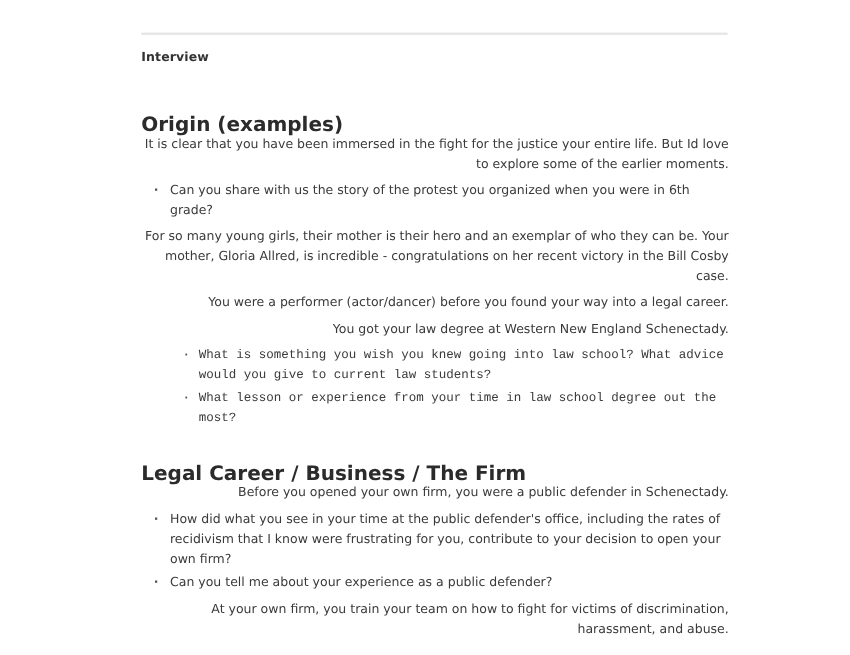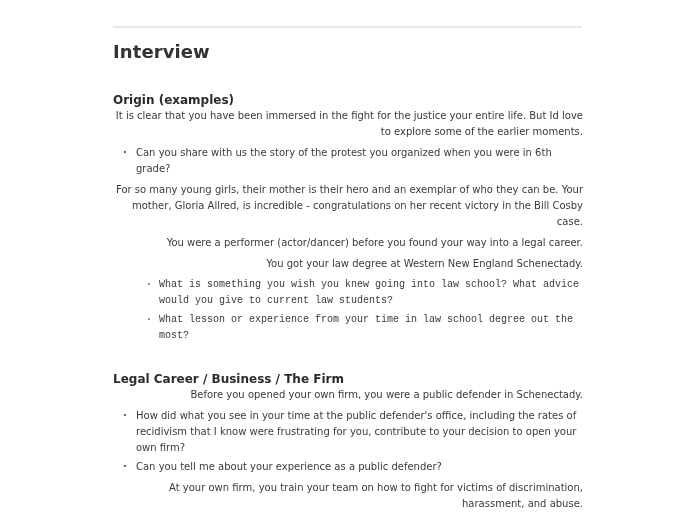--- a/index.html
+++ b/index.html
@@ -26,34 +26,34 @@
       left: 0;
       top: 26px;
       width: 469px;
       height: 0;
       border-top: 2px solid #e7e7e7;
     }
     .doc-title {
       position: absolute;
       left: 0;
       top: 41px;
-      font-size: 18px;
+      font-size: 10px;
       font-weight: bold;
       color: #333333;
       margin: 0;
       letter-spacing: 0.1px;
     }
     .content {
       position: absolute;
       left: 0;
       top: 92px;
       width: 470px;
     }
     .section h2 {
-      font-size: 12px;
+      font-size: 16px;
       font-weight: bold;
       color: #2b2b2b;
       margin: 0;
       line-height: 16px;
     }
     .section p {
       font-size: 10px;
       line-height: 16px;
       margin: 0 0 5px 0;
       color: #3a3a3a;

